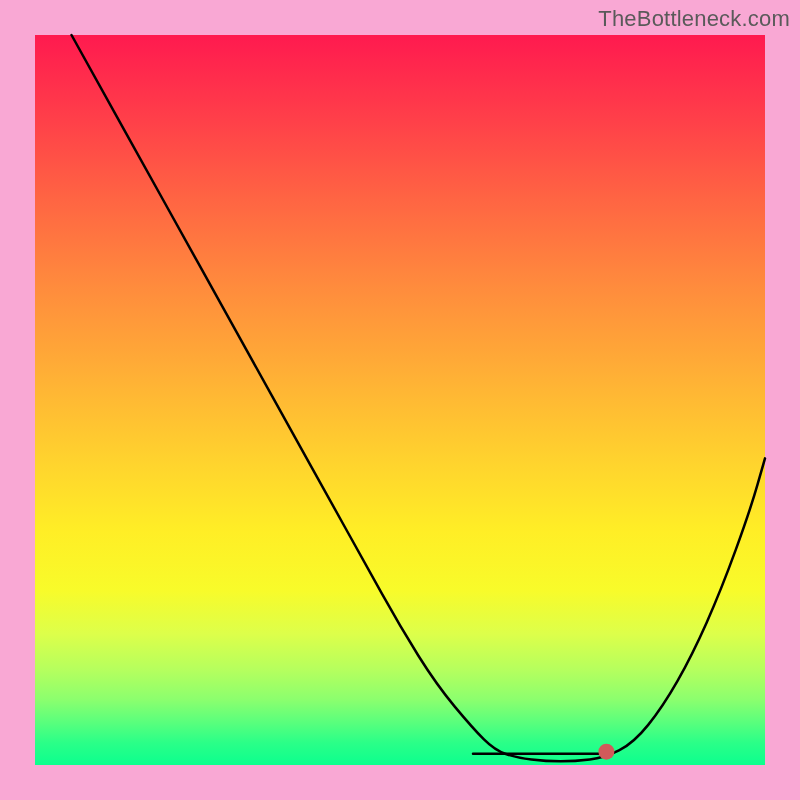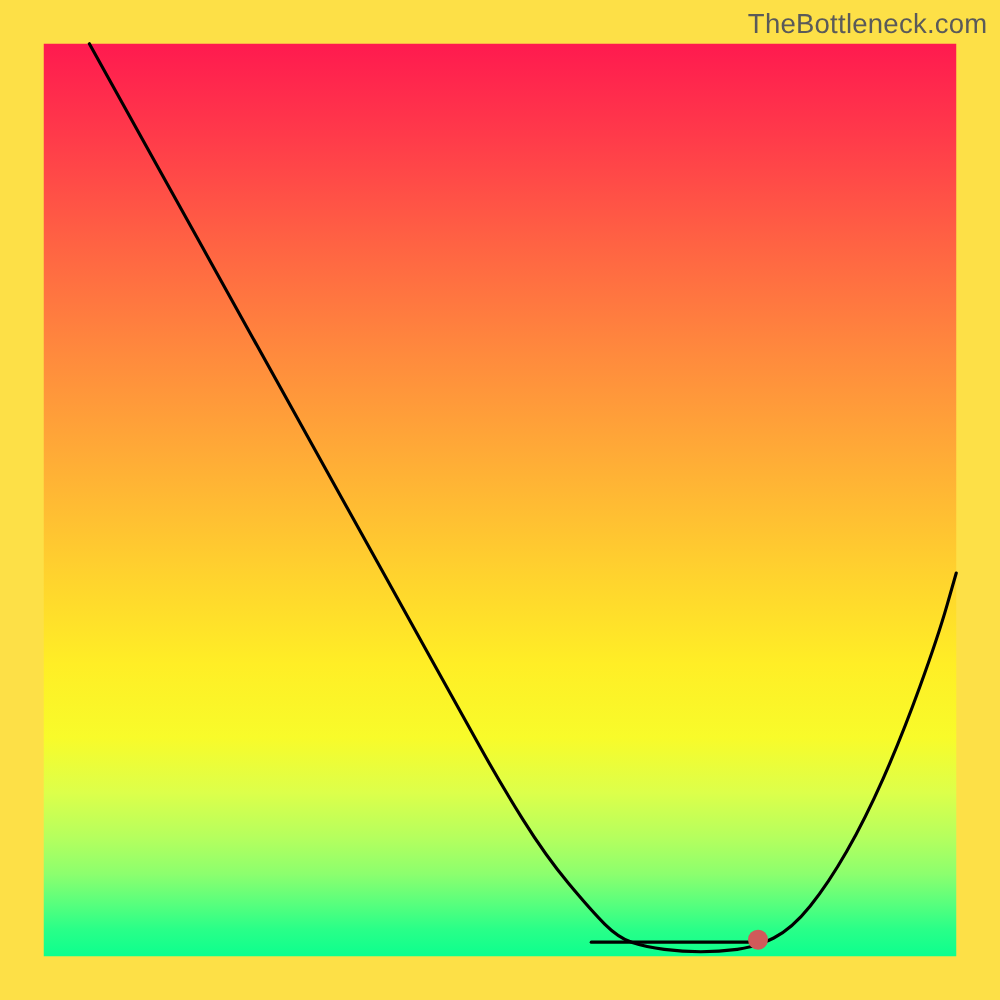--- a/index.html
+++ b/index.html
@@ -10,21 +10,21 @@
     background: #000;
     overflow: hidden;
     font-family: Arial, Helvetica, sans-serif;
   }
   .frame {
     position: absolute;
     left: 0;
     top: 0;
     width: 800px;
     height: 800px;
-    background: #fde047;
+    background: #f9a8d4;
   }
   .watermark {
     position: absolute;
     top: 6px;
     right: 10px;
     color: #5a5a5a;
     font-size: 22px;
     font-weight: 400;
     letter-spacing: 0.2px;
     user-select: none;

